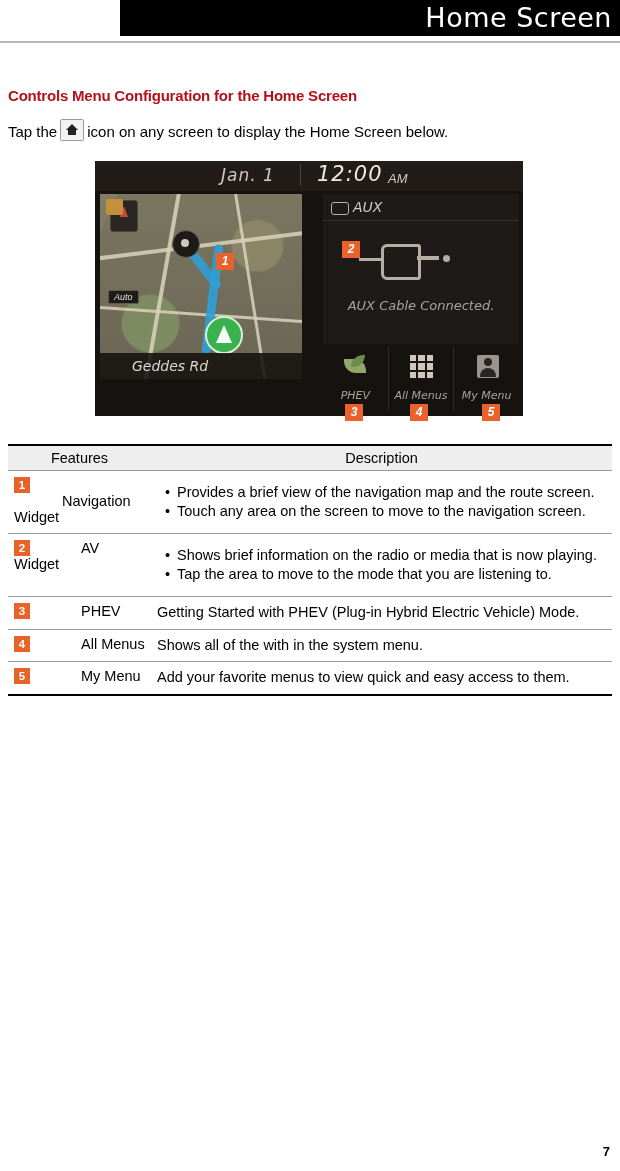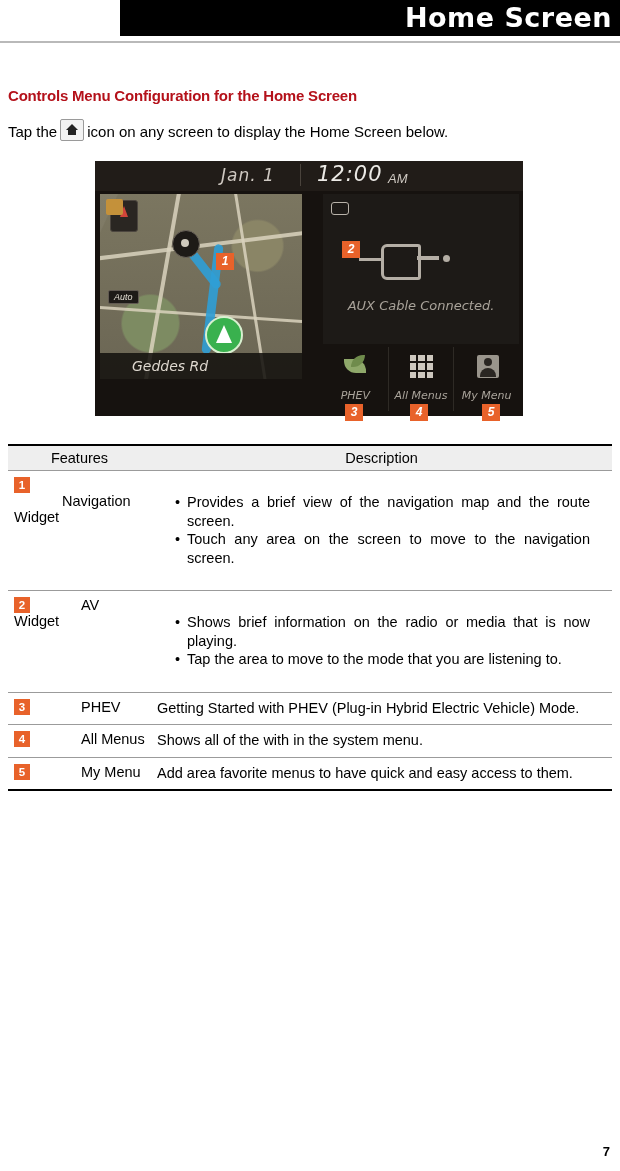--- a/index.html
+++ b/index.html
@@ -28,21 +28,21 @@
     top: 0;
     height: 36px;
     background: #000000;
   }
   .header-title {
     position: absolute;
     right: 8px;
     top: 2px;
     color: #ffffff;
     font-size: 27px;
-    font-weight: bold;
+    font-weight: normal;
     letter-spacing: 0.5px;
     font-family: "DejaVu Sans", sans-serif;
     line-height: 32px;
     margin-left: 23px;
   }
   .header-rule {
     position: absolute;
     left: 0;
     right: 0;
     top: 41px;
@@ -481,21 +481,21 @@
     background: #e8622a;
     color: #fff;
     font-size: 11.5px;
     font-weight: bold;
     line-height: 16px;
     text-align: center;
     margin-right: 3px;
     vertical-align: 1px;
   }
   .feature-label { display: inline; margin-left: 48px; }
-  .desc-list { margin: 16px; padding: 0; list-style: none; }
+  .desc-list { margin: 6px; padding: 0; list-style: none; }
   .desc-list li {
     position: relative;
     padding-left: 14px;
     text-align: justify;
     line-height: 1.28;
   }
   .desc-list li::before {
     content: "\2022";
     position: absolute;
     left: 2px;
@@ -549,20 +549,21 @@
       <div class="map-route"></div>
       <div class="map-car"></div>
       <div class="map-compass"></div>
       <div class="map-center-btn"></div>
       <div class="map-auto">Auto</div>
       <div class="map-street">Geddes Rd</div>
       <div class="map-street-icon"></div>
     </div>
 
     <div class="aux-panel">
+      <div class="aux-head">AUX</div>
       <div class="aux-head-icon"></div>
       <div class="aux-plug">
         <span class="cable"></span>
         <span class="body"></span>
         <span class="pin"></span>
         <span class="dot"></span>
       </div>
       <div class="aux-caption">AUX Cable Connected.</div>
     </div>
 
@@ -650,19 +651,19 @@
       </td>
       <td class="col-desc">
         <div class="desc-plain">Shows all of the with in the system menu.</div>
       </td>
     </tr>
     <tr>
       <td class="col-feature">
         <span class="num-badge">5</span><span class="feature-label">My Menu</span>
       </td>
       <td class="col-desc">
-        <div class="desc-plain">Add area favorite menus to have quick and easy access to them.</div>
+        <div class="desc-plain">Add your favorite menus to view quick and easy access to them.</div>
       </td>
     </tr>
   </tbody>
 </table>
 
 <div class="page-number">7</div>
 
 </body></html>

